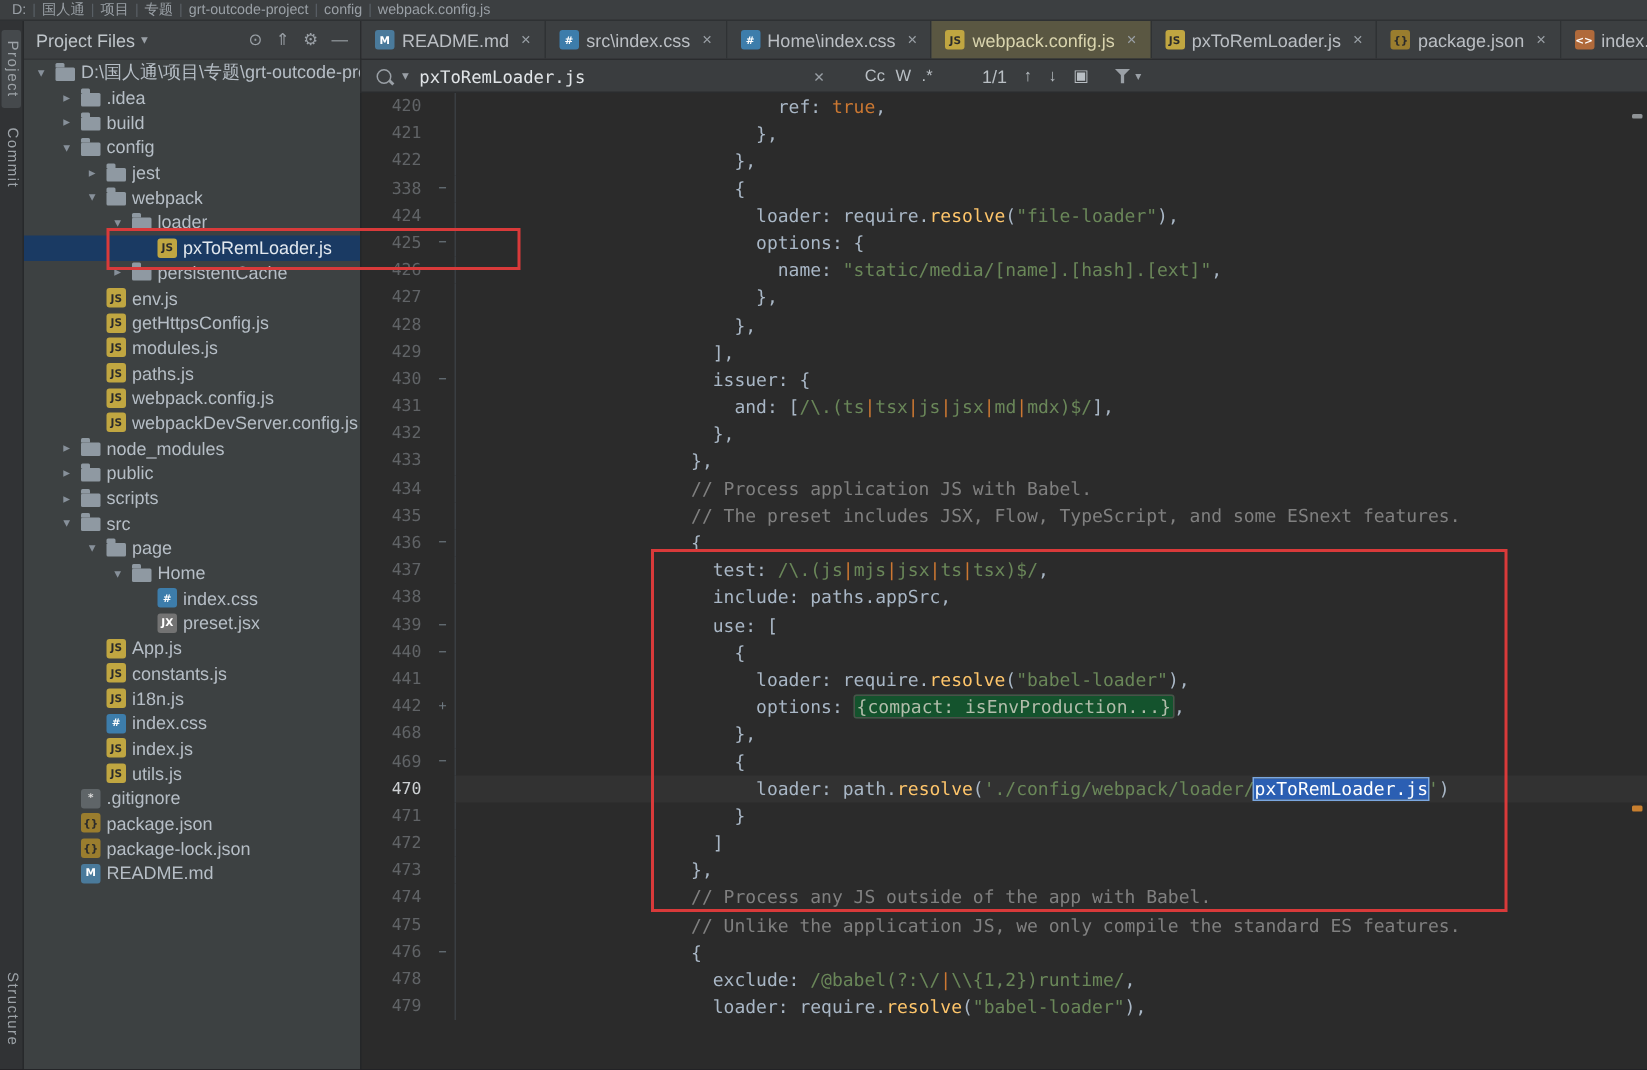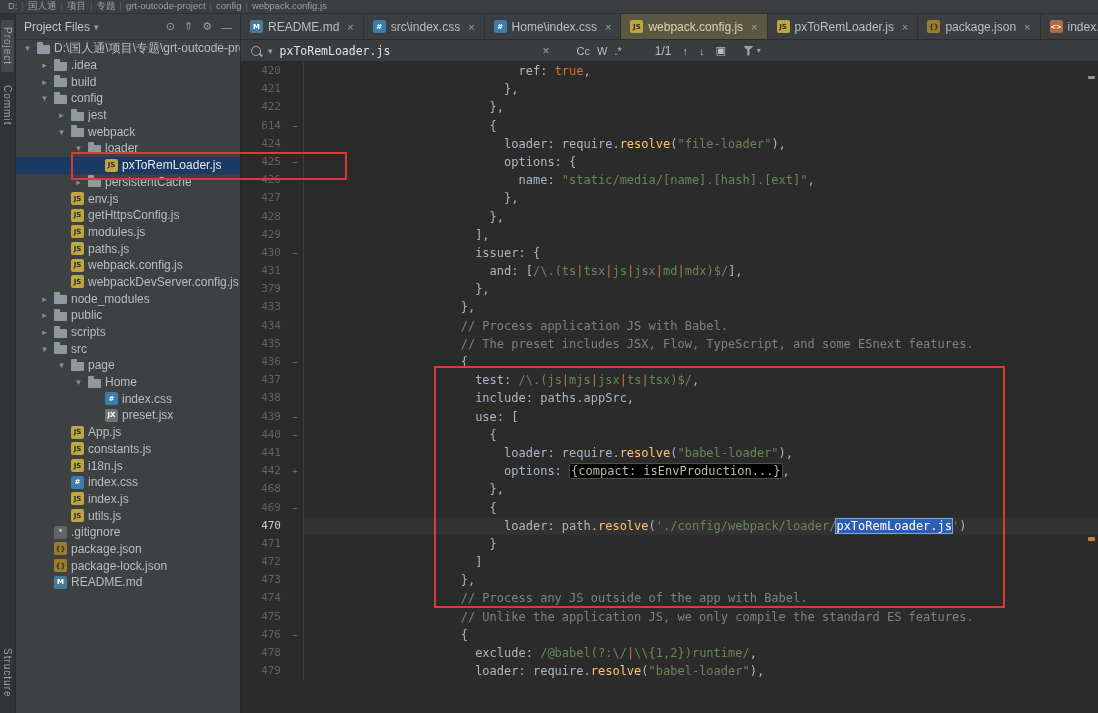--- a/index.html
+++ b/index.html
@@ -75,21 +75,21 @@
           font-family:"DejaVu Sans Mono","Liberation Mono",monospace;font-size:12px;border-left:1px solid #242628;}
   .cl{display:flex;height:18.2px;line-height:18.2px;align-items:stretch;}
   .ln{width:40px;padding-right:6px;text-align:right;color:#606366;flex:none;font-size:11px;line-height:18.2px;}
   .fm{width:16px;flex:none;border-right:1px solid #3a3e42;color:#6e7880;font-size:9px;display:flex;
       align-items:center;justify-content:center;}
   .ct{flex:1;padding-left:70px;white-space:pre;}
   .cl.cur .ct{background:#323232;}
   .cl.cur .ln{color:#cdd0d3;}
   .tk-p{color:#a9b7c6;} .tk-s{color:#6a8759;} .tk-c{color:#808080;} .tk-k{color:#cc7832;}
   .tk-f{color:#ffc66b;} .tk-r{color:#6a8759;}
-  .tk-fold{background:#000000;color:#b2bdab;border:1px solid #4a524a;border-radius:2px;padding:0 1px;}
+  .tk-fold{background:#14532d;color:#b2bdab;border:1px solid #4a524a;border-radius:2px;padding:0 1px;}
   .tk-sel{background:#2b5fb3;color:#ffffff;outline:1px solid #7aa7e0;}
 
   
   .stripe-mark{position:absolute;width:7px;border-radius:1px;}
   .m1{left:1088px;top:76px;height:3px;background:#8f9396;}
   .m2{left:1088px;top:537px;height:4px;background:#c87f2f;}
 
   
   .annot{position:absolute;border:2px solid #d93a3a;pointer-events:none;box-sizing:border-box;}
   .a1{left:71px;top:152px;width:276px;height:28px;}
@@ -354,21 +354,21 @@
         <span class="ln">421</span>
         <span class="fm"></span>
         <span class="ct"><span class="tk-p">                  },</span></span>
       </div>
       <div class="cl">
         <span class="ln">422</span>
         <span class="fm"></span>
         <span class="ct"><span class="tk-p">                },</span></span>
       </div>
       <div class="cl">
-        <span class="ln">614</span>
+        <span class="ln">338</span>
         <span class="fm">−</span>
         <span class="ct"><span class="tk-p">                {</span></span>
       </div>
       <div class="cl">
         <span class="ln">424</span>
         <span class="fm"></span>
         <span class="ct"><span class="tk-p">                  loader: require.</span><span class="tk-f">resolve</span><span class="tk-p">(</span><span class="tk-s">"file-loader"</span><span class="tk-p">),</span></span>
       </div>
       <div class="cl">
         <span class="ln">425</span>
@@ -399,21 +399,21 @@
         <span class="ln">430</span>
         <span class="fm">−</span>
         <span class="ct"><span class="tk-p">              issuer: {</span></span>
       </div>
       <div class="cl">
         <span class="ln">431</span>
         <span class="fm"></span>
         <span class="ct"><span class="tk-p">                and: [</span><span class="tk-r">/\.(</span><span class="tk-r">ts</span><span class="tk-k">|</span><span class="tk-r">tsx</span><span class="tk-k">|</span><span class="tk-r">js</span><span class="tk-k">|</span><span class="tk-r">jsx</span><span class="tk-k">|</span><span class="tk-r">md</span><span class="tk-k">|</span><span class="tk-r">mdx</span><span class="tk-r">)$/</span><span class="tk-p">],</span></span>
       </div>
       <div class="cl">
-        <span class="ln">379</span>
+        <span class="ln">432</span>
         <span class="fm"></span>
         <span class="ct"><span class="tk-p">              },</span></span>
       </div>
       <div class="cl">
         <span class="ln">433</span>
         <span class="fm"></span>
         <span class="ct"><span class="tk-p">            },</span></span>
       </div>
       <div class="cl">
         <span class="ln">434</span>

